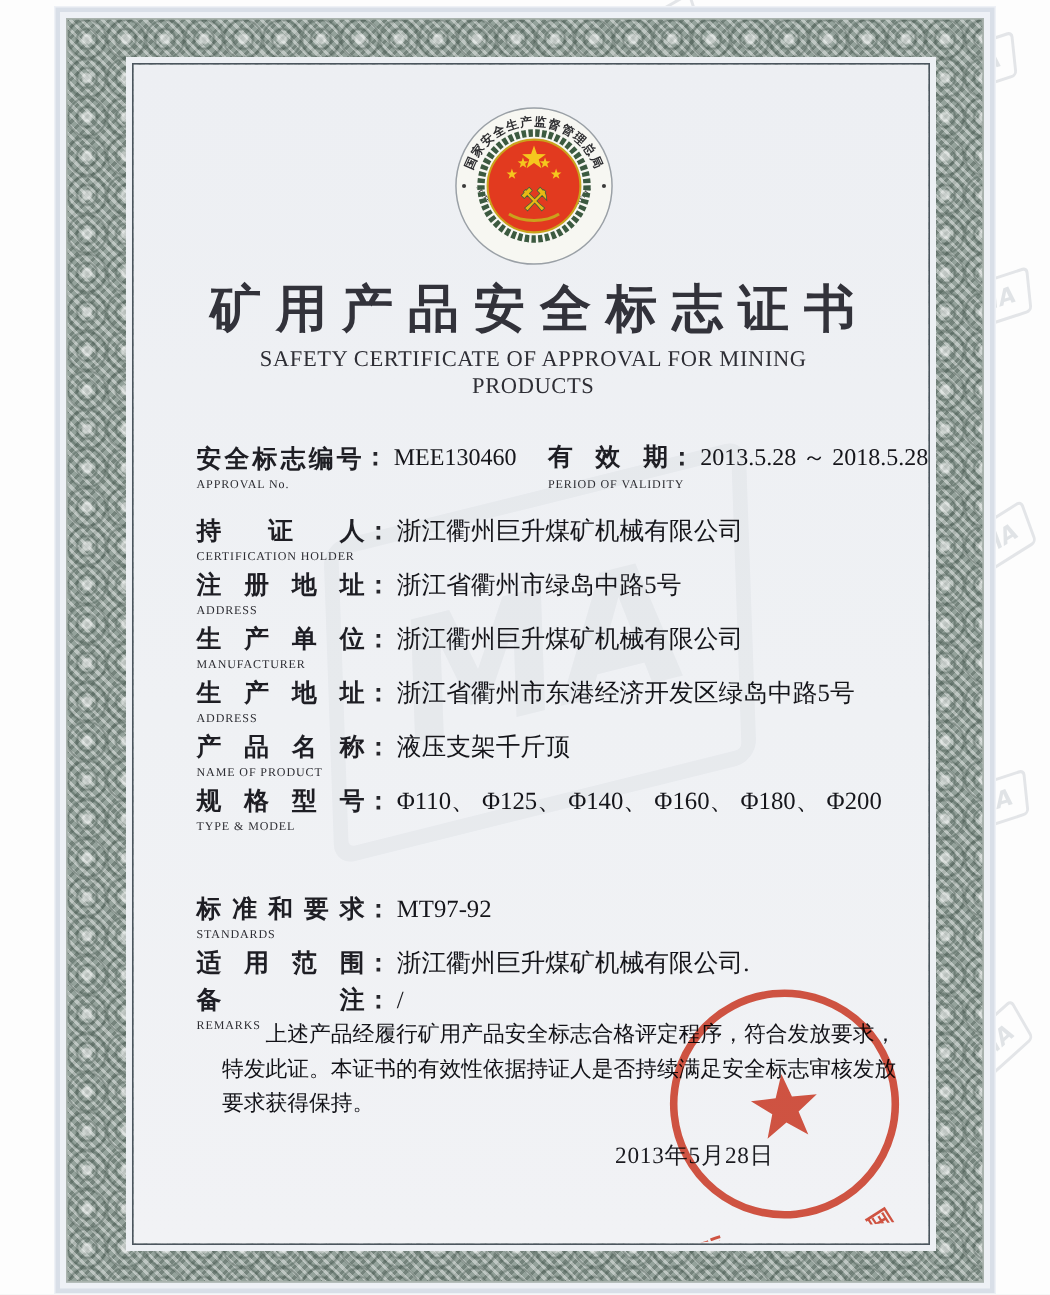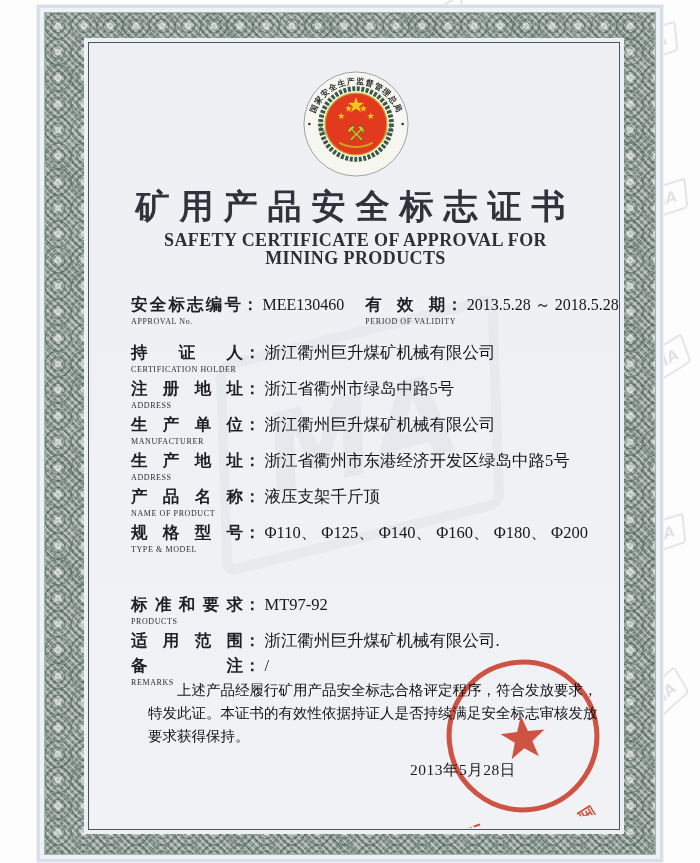--- a/index.html
+++ b/index.html
@@ -29,23 +29,23 @@
   .wm-big{position:absolute;left:215px;top:330px;width:270px;height:190px;
       border:10px solid rgba(130,140,155,.07);color:rgba(130,140,155,.08);
       display:flex;align-items:center;justify-content:center;
       font-family:"DejaVu Sans",sans-serif;font-weight:bold;font-size:110px;
       transform:rotate(-14deg) skewX(-12deg);border-radius:14px;pointer-events:none;}
 
   
   .content{position:absolute;left:88px;top:42px;width:530px;height:786px;
            box-sizing:border-box;padding:28px 38px 0 43px;}
   .emblem{display:block;margin:0 auto;}
-  .title{margin:8px 0 0 0;text-align:center;font-size:34px;font-weight:bold;color:#32323a;
+  .title{margin:8px 0 0 0;text-align:right;font-size:34px;font-weight:bold;color:#32323a;
          letter-spacing:10px;line-height:42px;white-space:nowrap;}
-  .subtitle{margin-top:3px;text-align:center;font-size:18px;font-weight:bold;color:#2e2e35;
+  .subtitle{margin-top:3px;text-align:center;font-size:15px;font-weight:normal;color:#2e2e35;
             letter-spacing:.4px;line-height:18px;}
 
   .zh{font-size:16.5px;line-height:23px;white-space:nowrap;}
   .lz{display:inline-block;width:112px;text-align:justify;text-align-last:justify;
       font-weight:bold;color:#1e1e24;vertical-align:bottom;}
   .colon{font-weight:bold;margin:0 4px 0 1px;}
   .val{color:#15151a;font-weight:500;}
   .en{font-size:8px;letter-spacing:.6px;color:#2c2c32;line-height:10px;margin-top:1px;
       font-family:"Liberation Serif",serif;}
 
@@ -191,21 +191,21 @@
     <div class="frow">
       <div class="zh"><span class="lz">产品名称</span><span class="colon">：</span><span class="val">液压支架千斤顶</span></div>
       <div class="en">NAME OF PRODUCT</div>
     </div>
     <div class="frow">
       <div class="zh"><span class="lz">规格型号</span><span class="colon">：</span><span class="val">Φ110、 Φ125、 Φ140、 Φ160、 Φ180、 Φ200</span></div>
       <div class="en">TYPE &amp; MODEL</div>
     </div>
     <div class="frow gap">
       <div class="zh"><span class="lz">标准和要求</span><span class="colon">：</span><span class="val">MT97-92</span></div>
-      <div class="en">PRODUCTS</div>
+      <div class="en">STANDARDS</div>
     </div>
     <div class="frow">
       <div class="zh"><span class="lz">适用范围</span><span class="colon">：</span><span class="val">浙江衢州巨升煤矿机械有限公司.</span></div>
     </div>
     <div class="frow">
       <div class="zh"><span class="lz">备注</span><span class="colon">：</span><span class="val">/</span></div>
       <div class="en">REMARKS</div>
     </div>
 
   </div>

